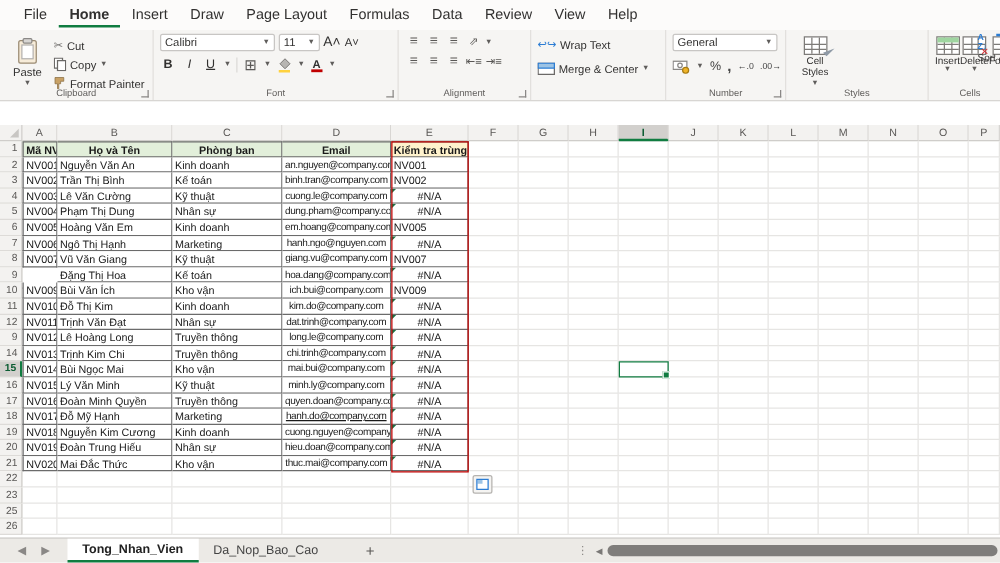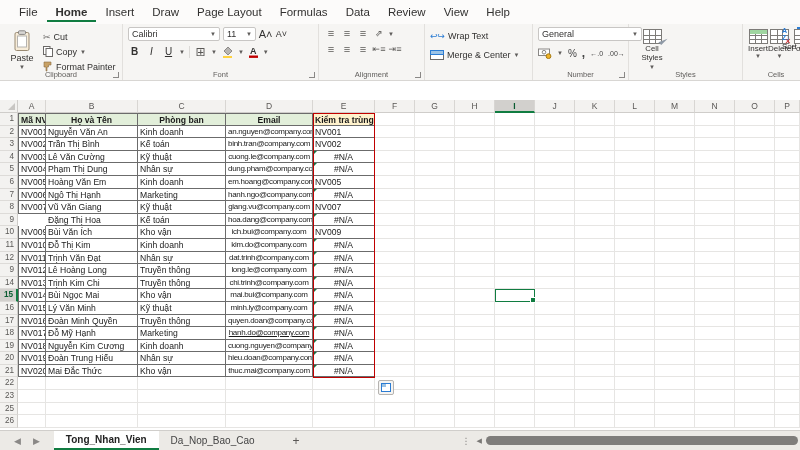--- a/index.html
+++ b/index.html
@@ -222,21 +222,21 @@
             <rect x="0.5" y="0.5" width="13" height="9" fill="#fff" stroke="#6b6967"></rect>
             <rect x="0.5" y="0.5" width="13" height="4" fill="#9cc3e5" stroke="#2b7cd3"></rect>
           </svg>
         </span>
       <span>Merge &amp; Center</span>
         <span class="chev">▼</span>
     </div>
   </div>
 
   <div class="rg" style="width:96px">
-    <div class="combo" style="width:104px">
+    <div class="combo" style="width:84px">
         <span>General</span>
         <span class="chev">▼</span>
       </div>
     <div style="display:flex;gap:5px;align-items:center;margin-top:5px;">
       <span class="ic">
           <svg width="14" height="11" viewBox="0 0 14 11">
             <rect x="0.5" y="1" width="11" height="6.5" fill="#fff" stroke="#8a8886"></rect>
             <circle cx="6" cy="4.2" r="1.8" fill="none" stroke="#8a8886"></circle>
             <circle cx="10.5" cy="8.2" r="2.4" fill="#f0b429" stroke="#a77b12"></circle>
           </svg>
@@ -437,21 +437,21 @@
         <div class="cell gc" style="width: 40px;"></div>
         <div class="cell gc" style="width: 40px;"></div>
         <div class="cell gc" style="width: 40px;"></div>
         <div class="cell gc" style="width: 25px;"></div>
       </div>
       <div class="srow">
         <div class="rn">7</div>
         <div class="cell tc al bl" style="width: 28px;">NV006</div>
         <div class="cell tc al" style="width: 92px;">Ngô Thị Hạnh</div>
         <div class="cell tc al" style="width: 88px;">Marketing</div>
-        <div class="cell tc em" style="width: 87px;">hanh.ngo@company.com</div>
+        <div class="cell tc em" style="width: 87px;">hanh.ngo@nguyen.com</div>
         <div class="cell tc ac" style="width: 62px;">#N/A<i class="tri"></i></div>
         <div class="cell gc" style="width: 40px;"></div>
         <div class="cell gc" style="width: 40px;"></div>
         <div class="cell gc" style="width: 40px;"></div>
         <div class="cell gc" style="width: 40px;"></div>
         <div class="cell gc" style="width: 40px;"></div>
         <div class="cell gc" style="width: 40px;"></div>
         <div class="cell gc" style="width: 40px;"></div>
         <div class="cell gc" style="width: 40px;"></div>
         <div class="cell gc" style="width: 40px;"></div>

